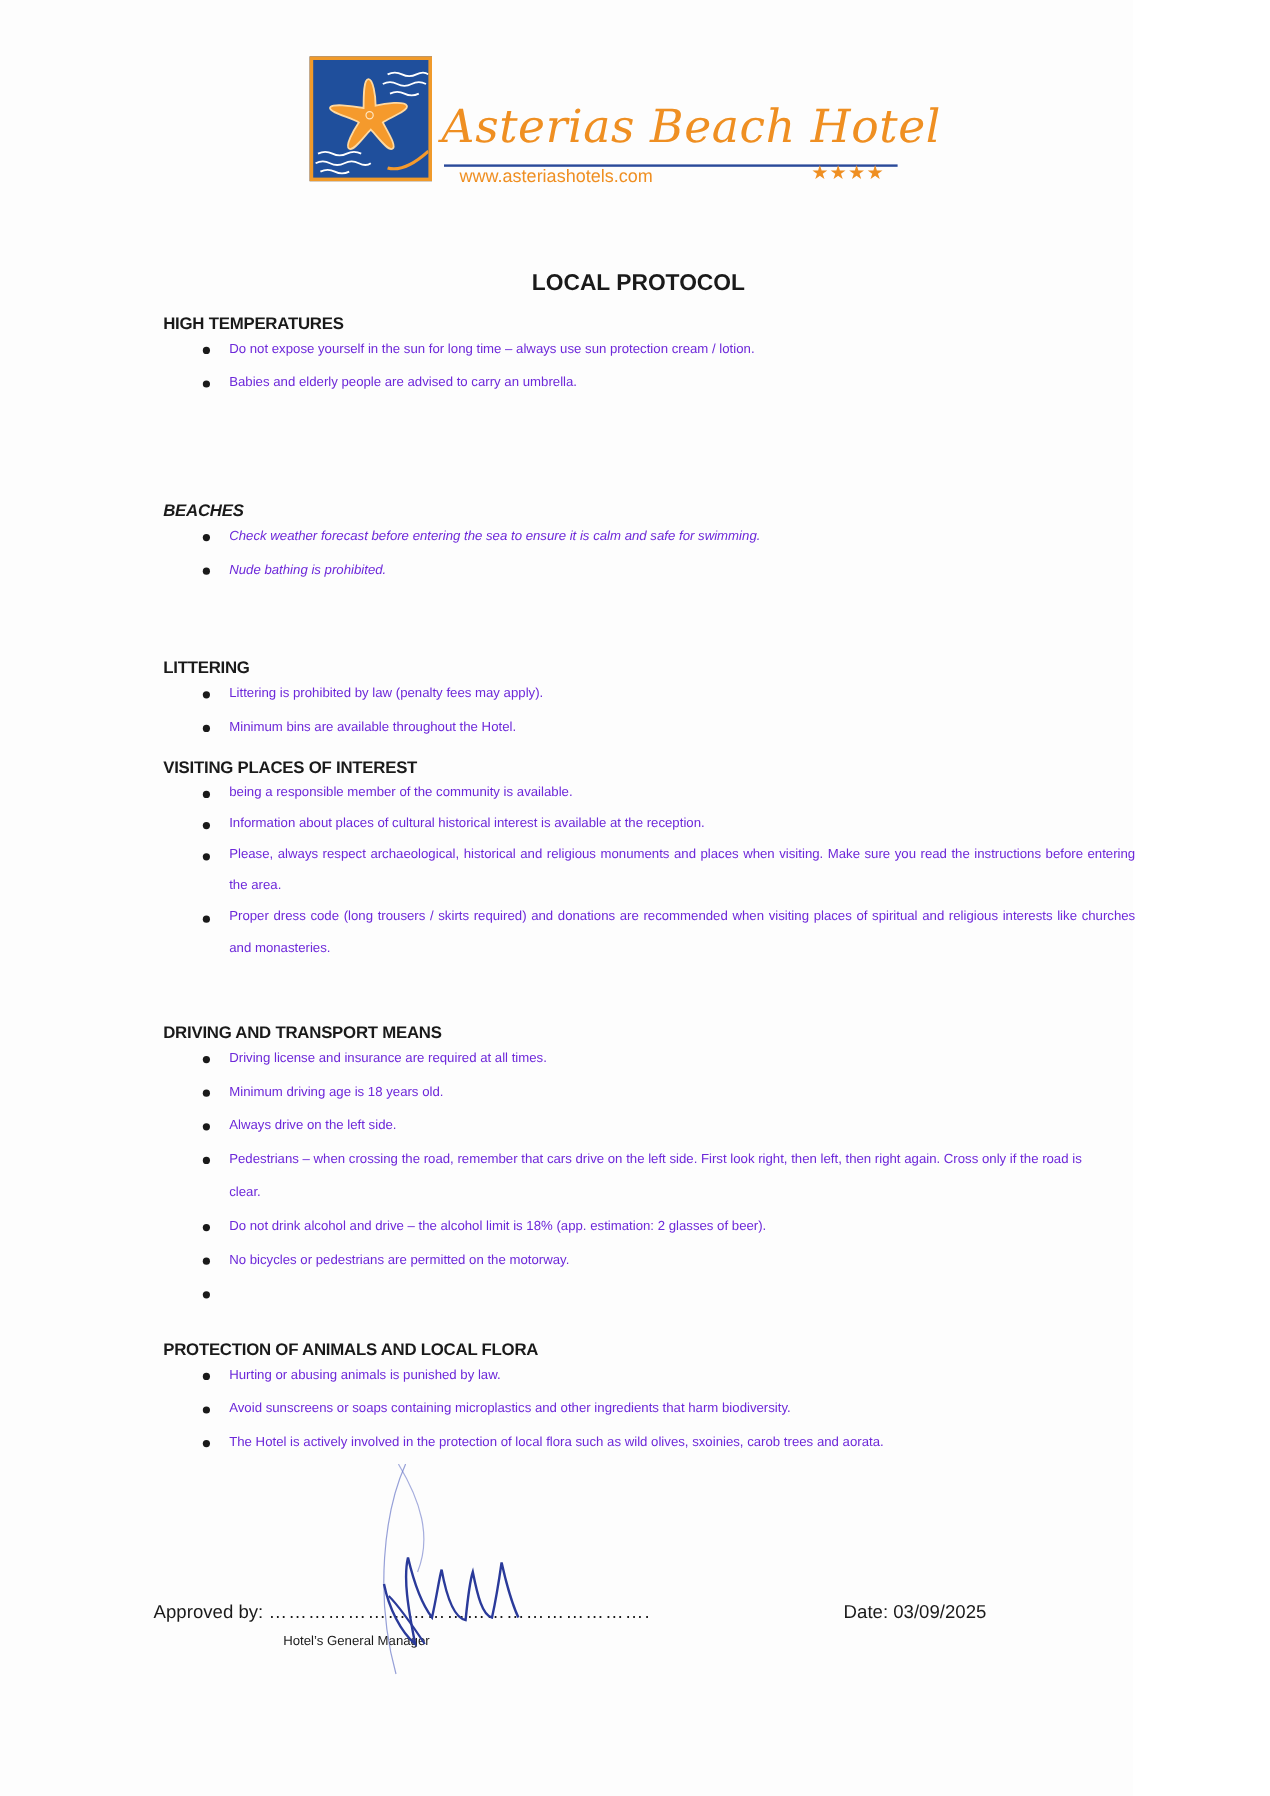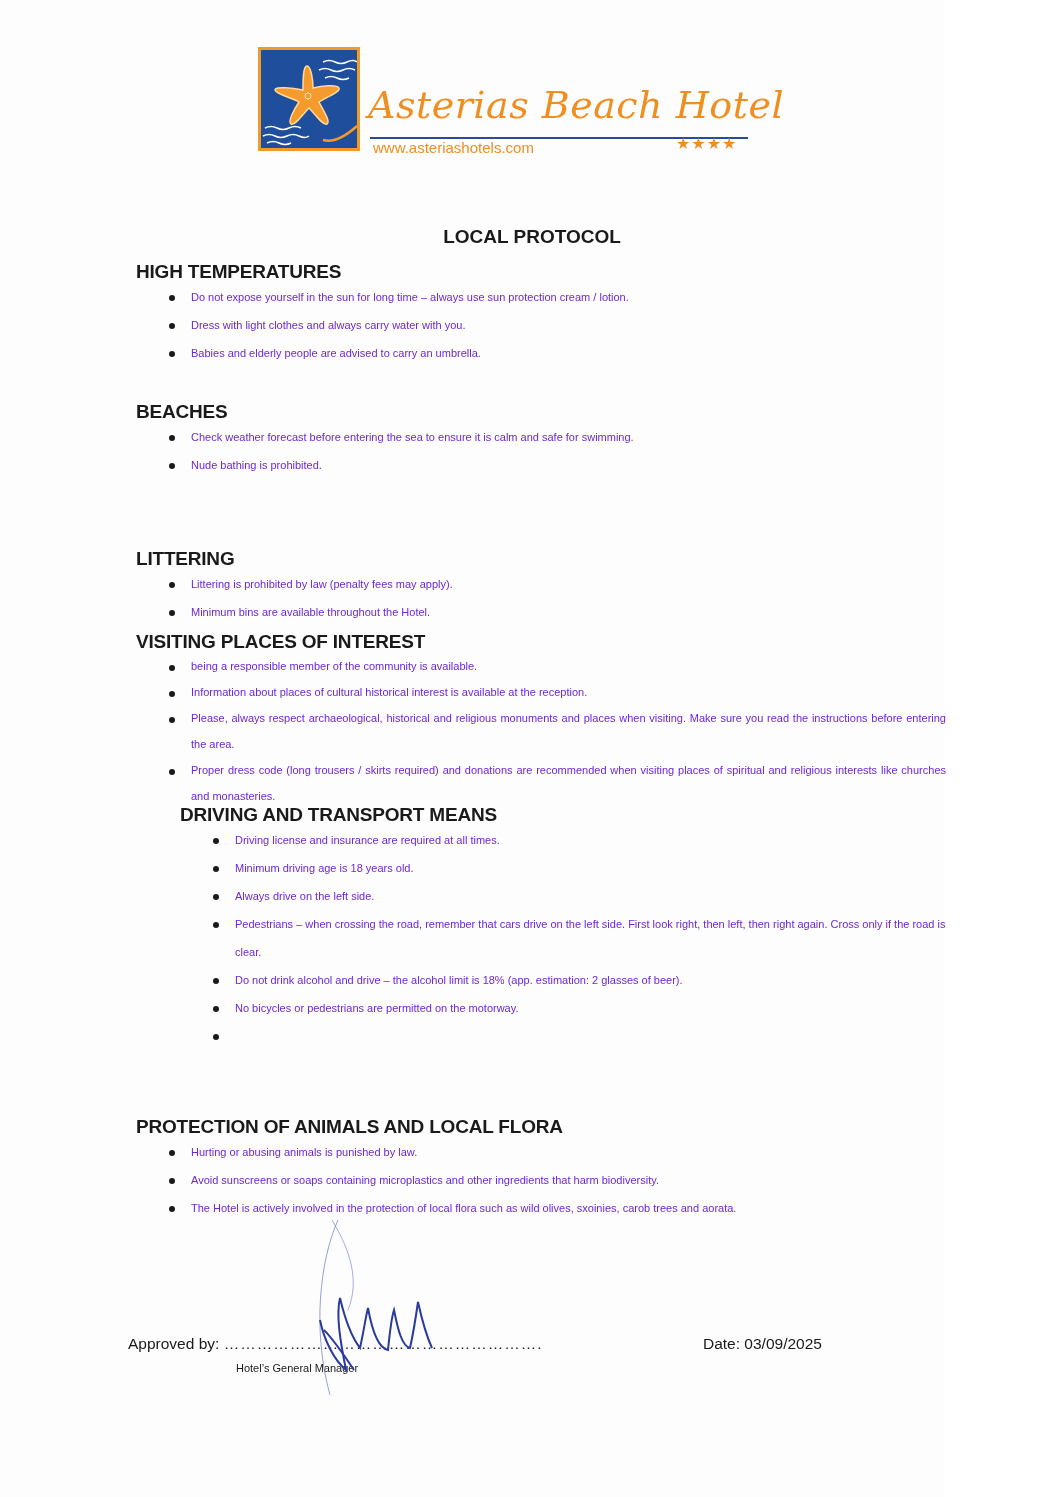--- a/index.html
+++ b/index.html
@@ -17,34 +17,34 @@
       background: #1f4f9c; border: 3px solid #f09a2a; box-sizing: border-box;
     }
     .logo-box svg { position: absolute; left: 0; top: 0; }
     .logo-name {
       position: absolute; left: 110px; top: 36px;
       font-family: "DejaVu Serif", "Liberation Serif", serif; font-style: italic;
       font-size: 38px; color: #ef8f22; letter-spacing: 0.5px; white-space: nowrap;
     }
     .logo-rule { position: absolute; left: 112px; top: 90px; width: 378px; height: 2px; background: #2a4a9a; }
     .logo-url {
-      position: absolute; left: 115px; top: 92px; font-size: 15px; color: #ef8f22; white-space: nowrap;
+      position: absolute; left: 125px; top: 92px; font-size: 15px; color: #ef8f22; white-space: nowrap;
     }
     .logo-stars {
       position: absolute; left: 418px; top: 87px; font-size: 16px; color: #ef8f22; letter-spacing: 1px;
     }
 
     
     .title {
       position: absolute; left: 0; width: 1064px; top: 226px; text-align: center;
       font-weight: bold; font-size: 19px; color: #1a1a1a;
     }
     .section { position: absolute; left: 136px; width: 810px; }
     .section h2 {
-      margin: 0; font-size: 19px; font-weight: bold; color: #1a1a1a; letter-spacing: -0.2px;
+      margin: 0; font-size: 14px; font-weight: bold; color: #1a1a1a; letter-spacing: -0.2px;
     }
     .section ul { list-style: none; margin: 0; padding: 0; }
     .section li {
       position: relative; padding-left: 55px; font-size: 11px; line-height: 28px; color: #6d28d9;
     }
     .section li .bullet {
       position: absolute; left: 33px; top: 12px; width: 6px; height: 6px; border-radius: 50%; background: #1a1a1a;
     }
     .section li.justify { text-align: justify; text-align-last: left; }
     .section li.tight { line-height: 26px; }
@@ -83,26 +83,25 @@
     <div class="logo-url">www.asteriashotels.com</div>
     <div class="logo-stars">★★★★</div>
   </div>
 
   <div class="title">LOCAL PROTOCOL</div>
 
   <div class="section" style="top:261px;">
     <h2>HIGH TEMPERATURES</h2>
     <ul>
       <li style="padding-right:160px;"><span class="bullet"></span><span>Do not expose yourself in the sun for long time – always use sun protection cream / lotion.</span></li>
-      <li><span class="bullet"></span><span>Dress with light clothes and always carry water with you.</span></li>
       <li><span class="bullet"></span><span>Babies and elderly people are advised to carry an umbrella.</span></li>
     </ul>
   </div>
 
-  <div class="section" style="top:401px;">
+  <div class="section" style="top:417px;font-style:italic;">
     <h2>BEACHES</h2>
     <ul>
       <li><span class="bullet"></span><span>Check weather forecast before entering the sea to ensure it is calm and safe for swimming.</span></li>
       <li><span class="bullet"></span><span>Nude bathing is prohibited.</span></li>
     </ul>
   </div>
 
   <div class="section" style="top:527px;margin-top:21px;">
     <h2>LITTERING</h2>
     <ul>
@@ -114,21 +113,21 @@
   <div class="section" style="top:631px;">
     <h2>VISITING PLACES OF INTEREST</h2>
     <ul>
       <li class="tight"><span class="bullet"></span><span>being a responsible member of the community is available.</span></li>
       <li class="tight"><span class="bullet"></span><span>Information about places of cultural historical interest is available at the reception.</span></li>
       <li class="tight justify"><span class="bullet"></span><span>Please, always respect archaeological, historical and religious monuments and places when visiting.  Make sure you read the instructions before entering the area.</span></li>
       <li class="tight justify"><span class="bullet"></span><span>Proper dress code (long trousers / skirts required) and donations are recommended when visiting places of spiritual and religious interests like churches and monasteries.</span></li>
     </ul>
   </div>
 
-  <div class="section" style="top:804px;margin-left:44px;">
+  <div class="section" style="top:852px;">
     <h2>DRIVING AND TRANSPORT MEANS</h2>
     <ul>
       <li><span class="bullet"></span><span>Driving license and insurance are required at all times.</span></li>
       <li><span class="bullet"></span><span>Minimum driving age is 18 years old.</span></li>
       <li><span class="bullet"></span><span>Always drive on the left side.</span></li>
       <li style="padding-right:40px;"><span class="bullet"></span><span>Pedestrians – when crossing the road, remember that cars drive on the left side.  First look right, then left, then right again. Cross only if the road is clear.</span></li>
       <li><span class="bullet"></span><span>Do not drink alcohol and drive – the alcohol limit is 18% (app. estimation: 2 glasses of beer).</span></li>
       <li><span class="bullet"></span><span>No bicycles or pedestrians are permitted on the motorway.</span></li>
       <li><span class="bullet"></span></li>
     </ul>

